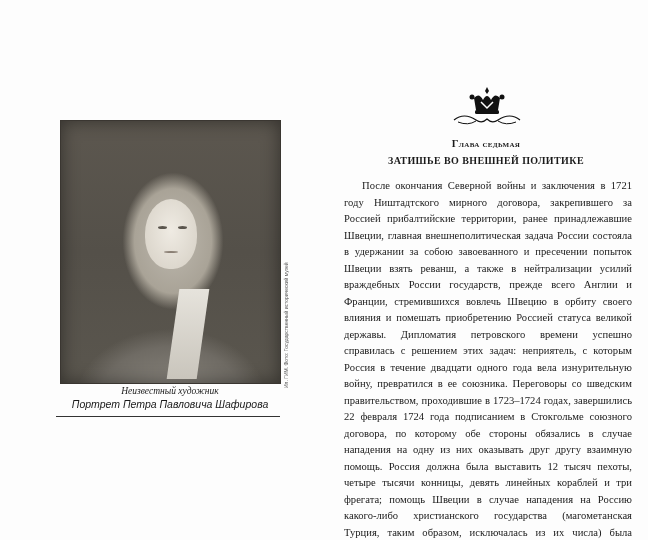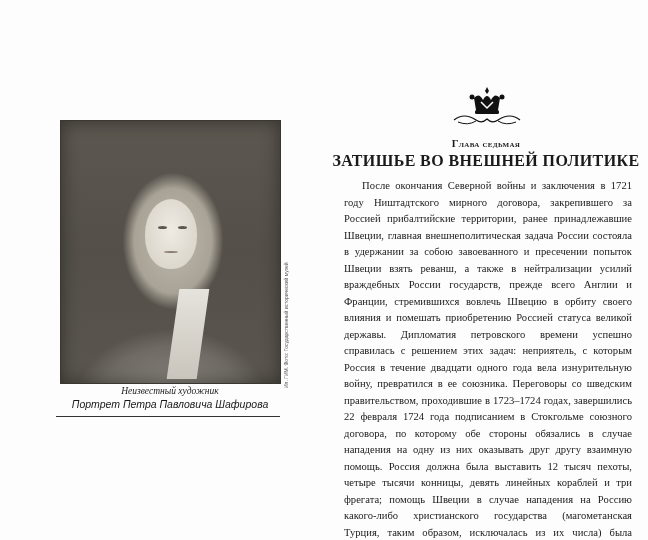--- a/index.html
+++ b/index.html
@@ -42,21 +42,21 @@
 
   .caption { position:absolute; left:50px; top:385px; width:240px; text-align:center; }
   .caption .artist { font-style:italic; font-size:9.5px; line-height:12px; }
   .caption .title { font-size:10.5px; line-height:14px; font-family:"Liberation Sans",sans-serif;font-style:italic; }
   .caption-rule { position:absolute; left:56px; top:416px; width:224px; height:1px; background:#333; }
 
   .ornament { position:absolute; left:128px; top:84px; width:70px; height:44px; }
 
   .chapter { position:absolute; left:0; top:137px; width:324px; text-align:center; }
   .chapter .num { font-size:10.5px; font-variant:small-caps; font-weight:bold; letter-spacing:0.3px; line-height:14px; }
-  .chapter .heading { font-size:16px; font-weight:bold; letter-spacing:0.4px; line-height:16px; margin-top:2px;font-family:Liberation Serif, serif; }
+  .chapter .heading { font-size:10px; font-weight:bold; letter-spacing:0.4px; line-height:16px; margin-top:2px;font-family:Liberation Serif, serif; }
 
   .body-text {
     position:absolute; left:20px; top:178px; width:288px;
     font-size:10.6px; line-height:16.5px; text-align:justify;
   }
   .body-text p { margin:0; text-indent:18px; }
 </style>
 </head>
 <body>
 

